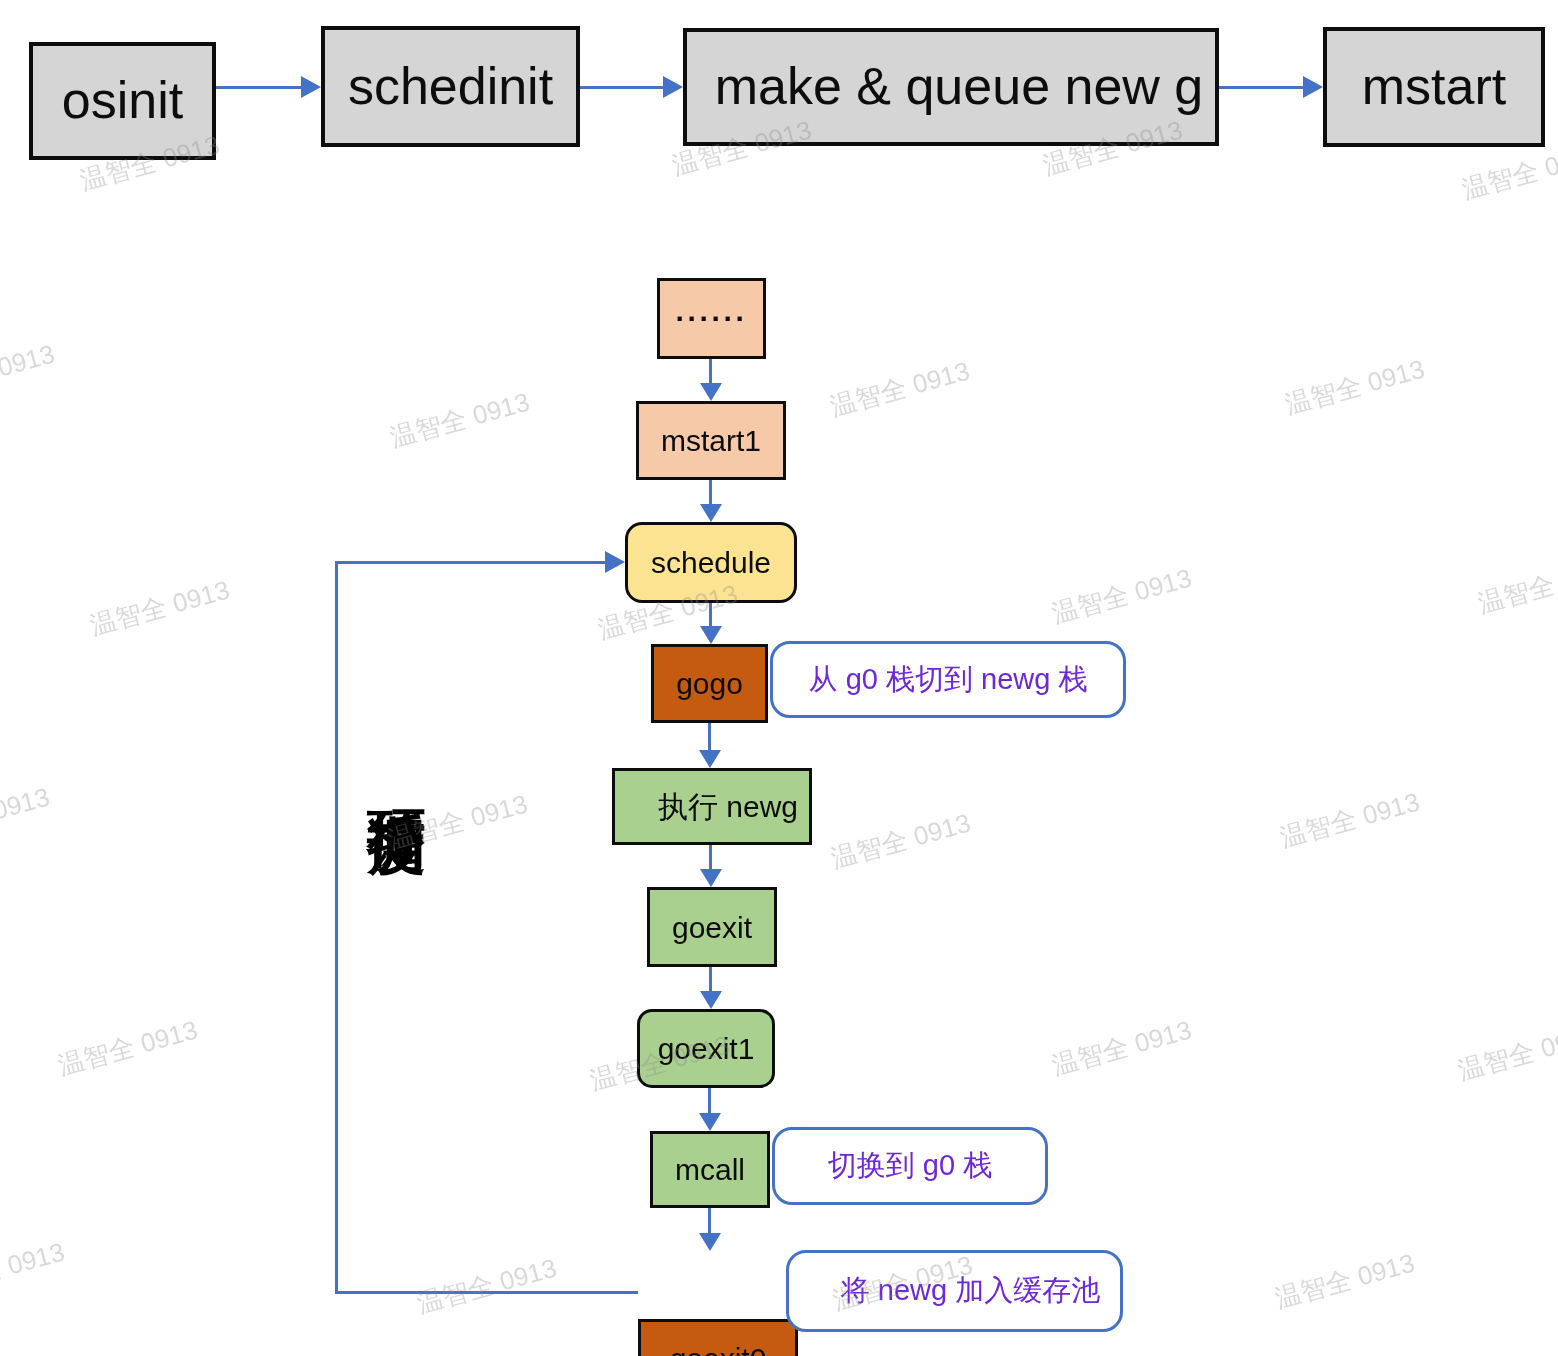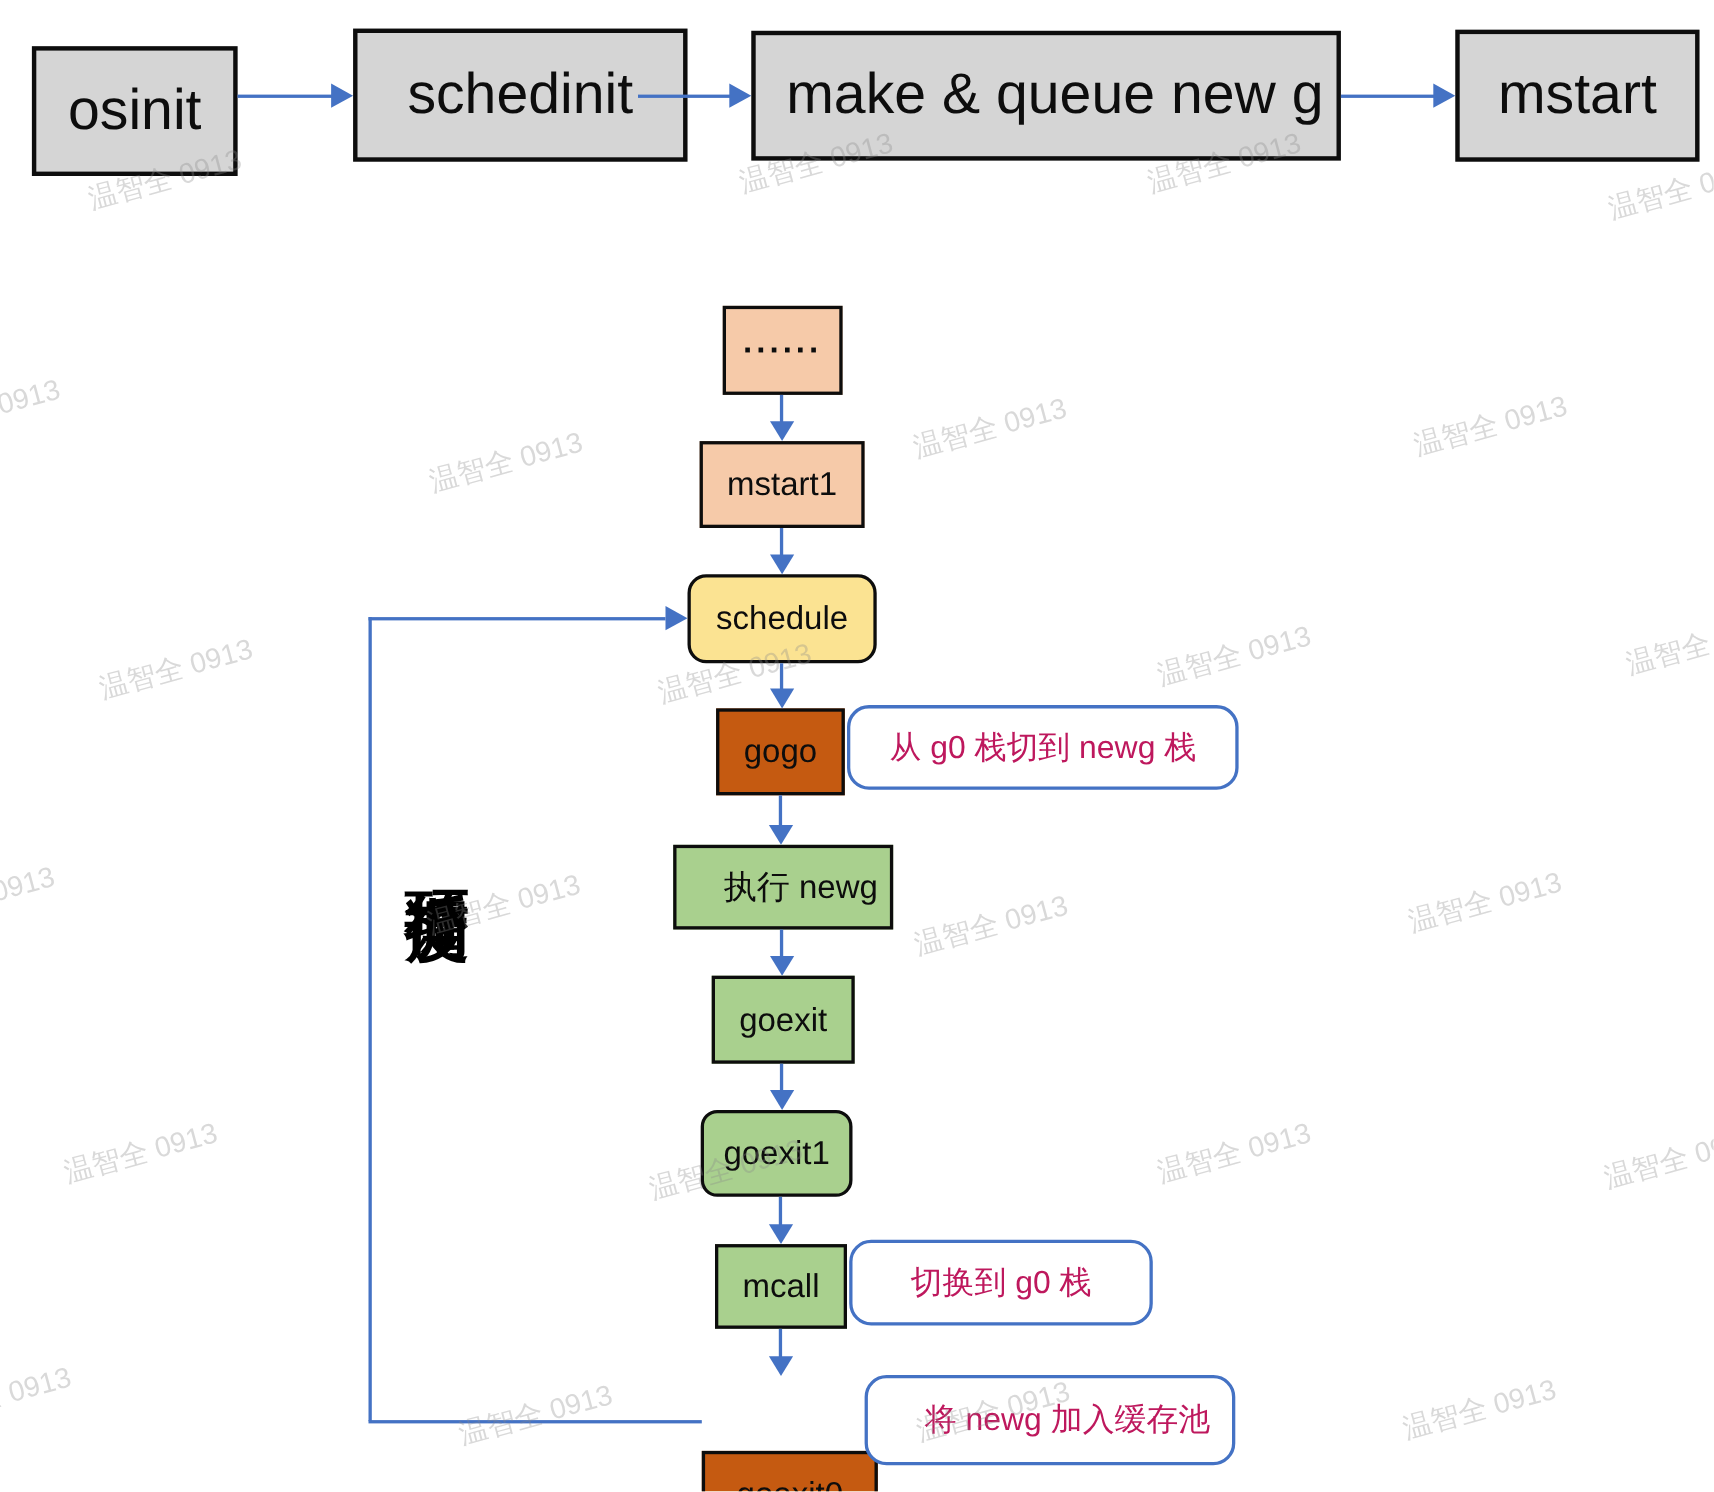--- a/index.html
+++ b/index.html
@@ -33,21 +33,21 @@
   
   .note{
     position:absolute;
     box-sizing:border-box;
     background:#ffffff;
     border:3px solid #4472c4;
     border-radius:20px;
     display:flex;align-items:center;justify-content:center;
     font-size:29px;
     white-space:nowrap;
-    color:#be185d;
+    color:#6d28d9;
   }
   
   .al{position:absolute;background:#4472c4;}
   .head-down{
     position:absolute;width:0;height:0;
     border-left:11px solid transparent;
     border-right:11px solid transparent;
     border-top:18px solid #4472c4;
   }
   .head-right{
@@ -78,21 +78,21 @@
     z-index:10;
     pointer-events:none;
   }
 </style>
 </head>
 <body>
 
 <div class="canvas">
 
   <div class="box big gray" style="left:29px;top:28px;width:187px;height:118px;margin-top:14px;">osinit</div>
-  <div class="box big gray" style="left:321px;top:26px;width:304px;height:121px;">schedinit</div>
+  <div class="box big gray" style="left:321px;top:26px;width:259px;height:121px;">schedinit</div>
   <div class="box big gray" style="left:683px;top:28px;width:536px;height:118px;padding-left:16px;">make &amp; queue new g</div>
   <div class="box big gray" style="left:1323px;top:27px;width:222px;height:120px;">mstart</div>
 
   <div class="al" style="left:216px;top:86px;width:86px;height:3px;"></div>
   <div class="head-right" style="left:301px;top:76px;"></div>
 
   <div class="al" style="left:580px;top:86px;width:85px;height:3px;"></div>
   <div class="head-right" style="left:663px;top:76px;"></div>
 
   <div class="al" style="left:1219px;top:86px;width:86px;height:3px;"></div>

